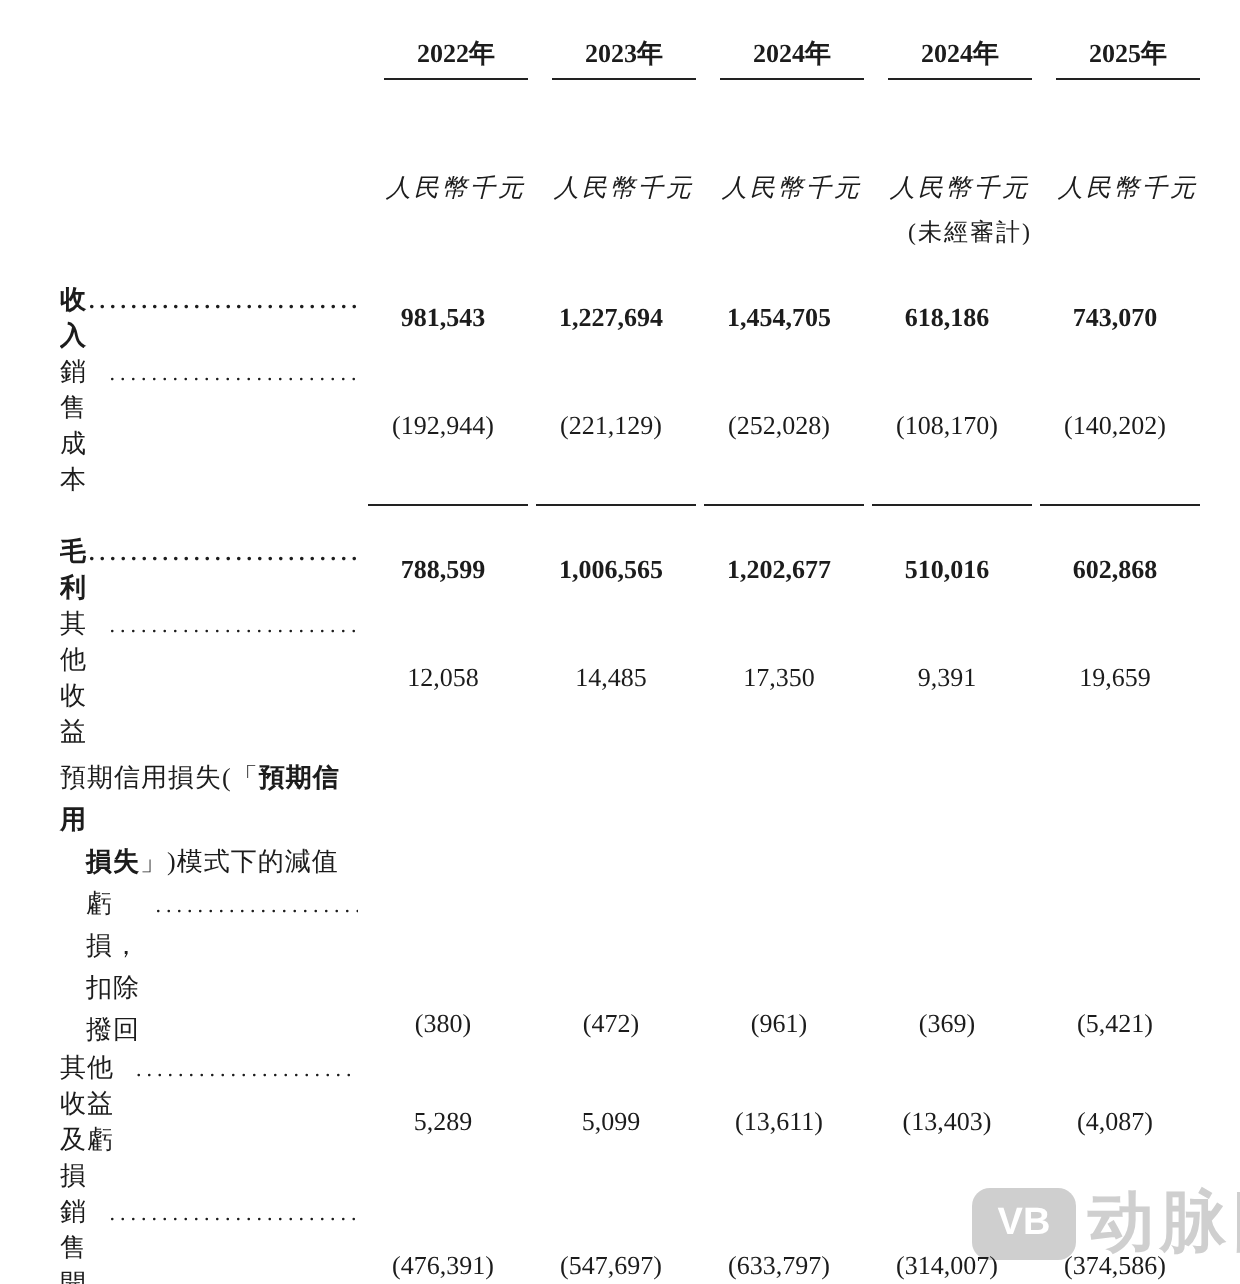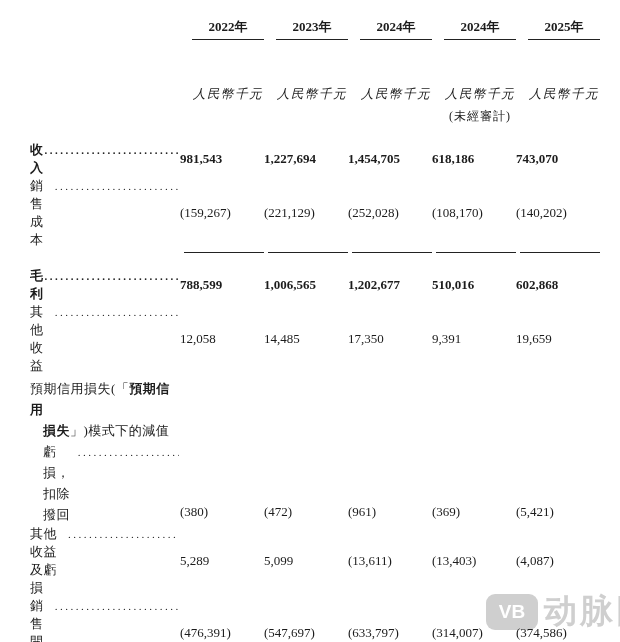--- a/index.html
+++ b/index.html
@@ -43,31 +43,31 @@
   tr.h-note{height:22px;}
   .group-hd{
     font-weight:bold;text-align:center;font-size:13px;
     border-bottom:1.4px solid #222;padding-bottom:4px;
     letter-spacing:1px;
   }
   .group-hd-2{margin-left:13px;}
   .col-box{width:72px;margin-left:auto;text-align:center;}
   .year-cell{font-weight:bold;font-size:13px;border-bottom:1.2px solid #222;padding-bottom:3px;}
   .unit-cell{font-style:italic;font-size:12.5px;letter-spacing:1.5px;margin-top:46px;}
-  .note-cell{font-size:12px;letter-spacing:1px;}
+  .note-cell{font-size:12px;letter-spacing:1px;text-align:right;}
   tbody tr.data{height:25px;}
   tbody tr.multi{height:66px;}
   td.lbl{font-size:13px;vertical-align:middle;letter-spacing:0.5px;}
   td.lbl .lblwrap{display:flex;align-items:baseline;overflow:hidden;}
   .dots{
     flex:1 1 auto;overflow:hidden;white-space:nowrap;
     font-size:11px;letter-spacing:2.5px;margin:0 1px;
   }
   td.num{
-    text-align:left;font-size:13px;vertical-align:middle;
+    text-align:center;font-size:13px;vertical-align:middle;
     padding-right:1px;font-variant-numeric:lining-nums;
   }
   tr.bold td.lbl,tr.bold td.num{font-weight:bold;}
   tr.multi td.lbl{vertical-align:top;padding-top:3px;}
   tr.multi td.num{vertical-align:bottom;padding-bottom:5px;}
   tr.multi .lline{line-height:21px;}
   tr.multi .lline.ind{padding-left:13px;}
   tr.rule-row{height:10px;}
   tr.rule-row td{vertical-align:top;padding-top:3px;}
   .rule{width:80px;margin-left:auto;}
@@ -158,21 +158,21 @@
           <td class="num">618,186</td>
           <td class="num">743,070</td>
         </tr>
         <tr class="data">
           <td class="lbl">
             <div class="lblwrap">
               <span class="lbl-text">銷售成本</span>
               <span class="dots">......................................................</span>
             </div>
           </td>
-          <td class="num">(159,267)</td>
+          <td class="num">(192,944)</td>
           <td class="num">(221,129)</td>
           <td class="num">(252,028)</td>
           <td class="num">(108,170)</td>
           <td class="num">(140,202)</td>
         </tr>
         <tr class="rule-row">
           <td class="lbl"></td>
           <td>
             <div class="rule single"></div>
           </td>

